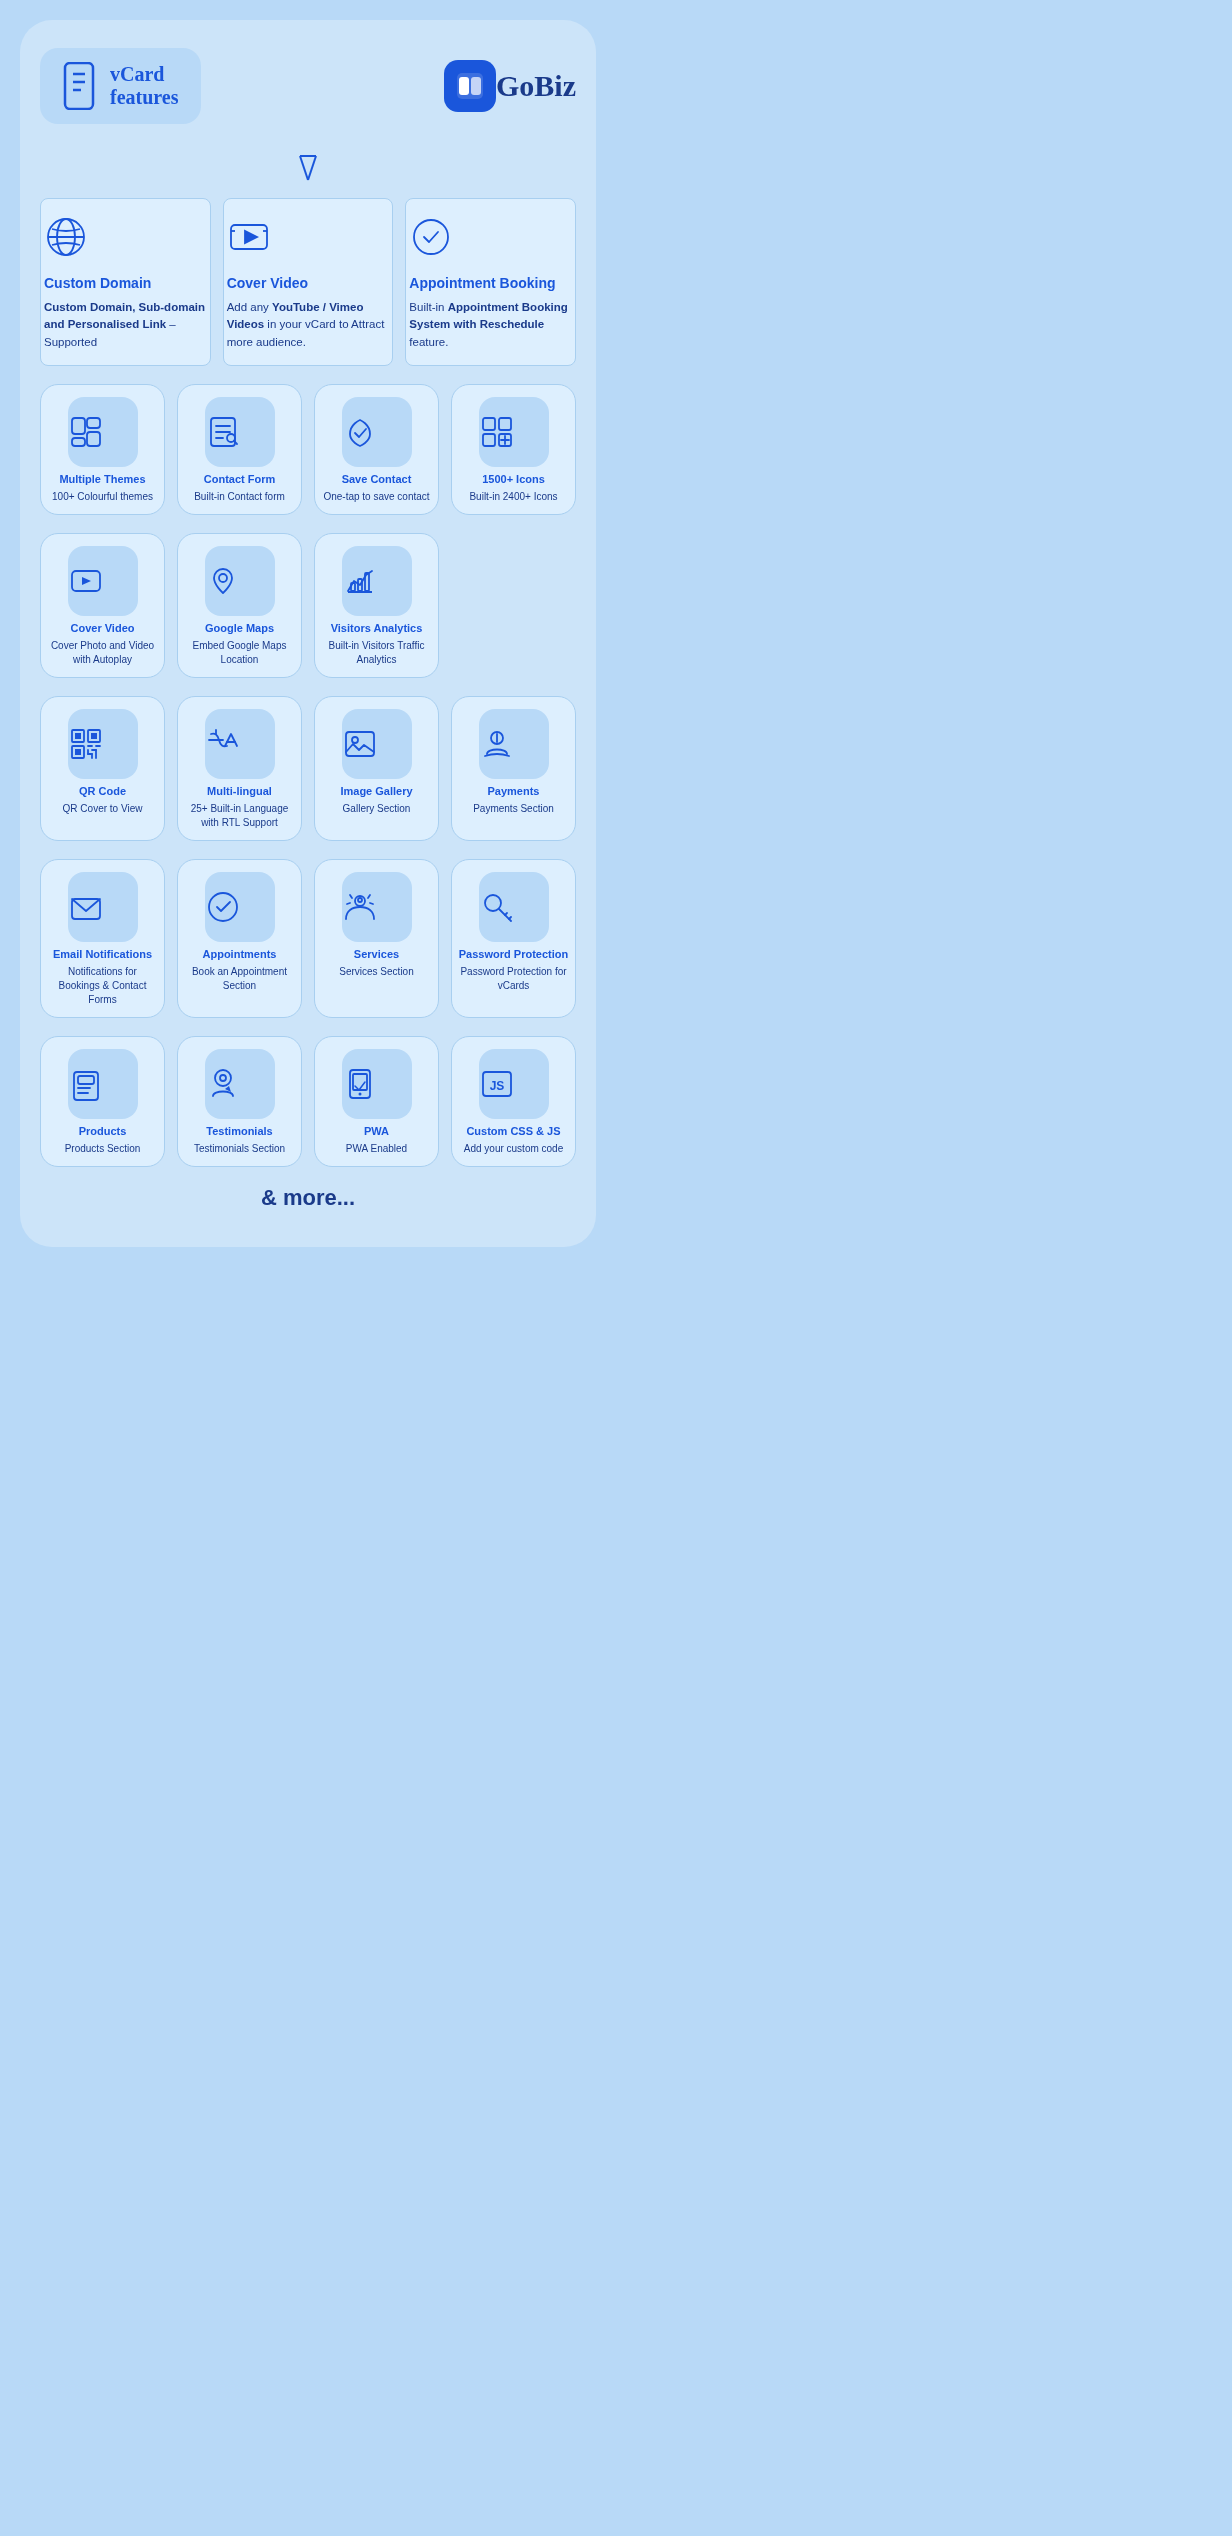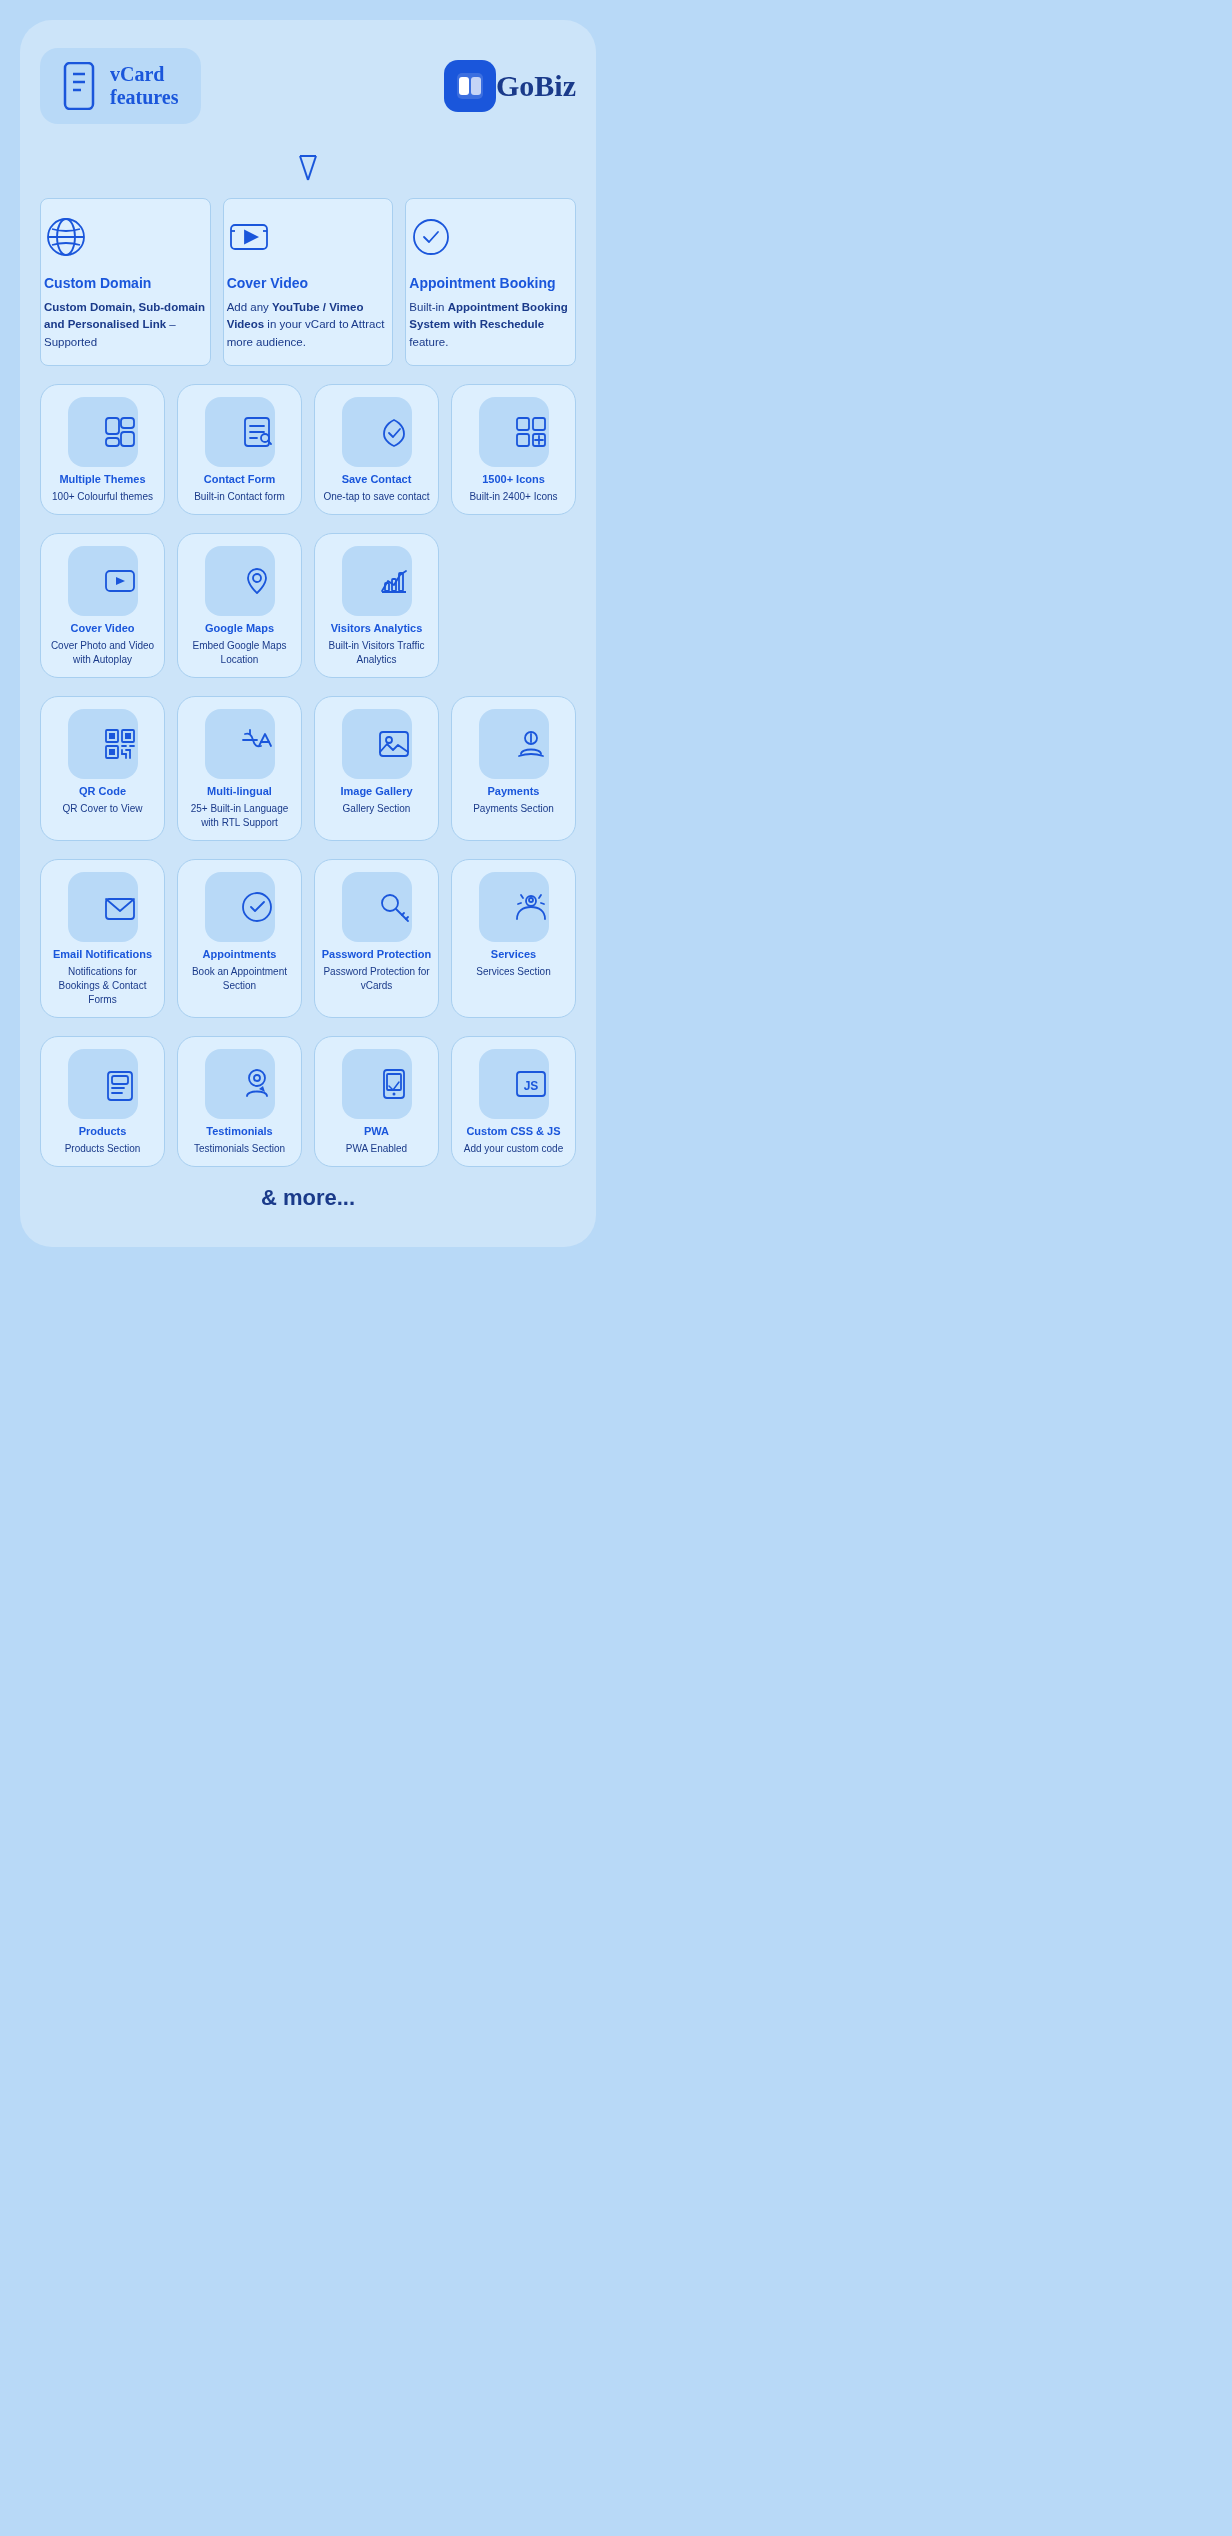--- a/index.html
+++ b/index.html
@@ -108,21 +108,21 @@
       align-items: center;
       border: 1.5px solid #a8cff0;
     }
     .feature-icon-box {
       width: 70px;
       height: 70px;
       background: #b8d9f7;
       border-radius: 16px;
       display: flex;
       align-items: center;
-      justify-content: flex-end;
+      justify-content: flex-start;
       margin-bottom: 6px;
       font-size: 28px;
       color: #1a56db;
     }
     .feature-name {
       font-size: 11px;
       font-weight: 700;
       color: #1a56db;
       text-align: center;
       margin-bottom: 5px;
@@ -401,44 +401,44 @@
               <circle cx="18" cy="18" r="14"></circle>
               <path d="M12 18 l4 4 l9-9"></path>
             </svg>
       </div>
       <div class="feature-name">Appointments</div>
       <div class="feature-desc">Book an Appointment Section</div>
     </div>
         <div class="feature-card">
       <div class="feature-icon-box">
         <svg class="icon-svg" viewBox="0 0 36 36" stroke="#1a56db" fill="none" stroke-width="1.8" stroke-linecap="round" stroke-linejoin="round">
-              <circle cx="14" cy="14" r="8"></circle>
-              <line x1="20" y1="20" x2="32" y2="32"></line>
-              <line x1="26" y1="26" x2="28" y2="24"></line>
-              <line x1="30" y1="30" x2="32" y2="28"></line>
-            </svg>
-      </div>
-      <div class="feature-name">Password Protection</div>
-      <div class="feature-desc">Password Protection for vCards</div>
-    </div>
-        <div class="feature-card">
-      <div class="feature-icon-box">
-        <svg class="icon-svg" viewBox="0 0 36 36" stroke="#1a56db" fill="none" stroke-width="1.8" stroke-linecap="round" stroke-linejoin="round">
               <circle cx="18" cy="12" r="5"></circle>
               <path d="M4 30 C4 22 10 18 18 18 C26 18 32 22 32 30"></path>
               <circle cx="18" cy="11" r="2"></circle>
               <line x1="10" y1="9" x2="8" y2="6"></line>
               <line x1="26" y1="9" x2="28" y2="6"></line>
               <line x1="8" y1="14" x2="5" y2="15"></line>
               <line x1="28" y1="14" x2="31" y2="15"></line>
             </svg>
       </div>
       <div class="feature-name">Services</div>
       <div class="feature-desc">Services Section</div>
     </div>
+        <div class="feature-card">
+      <div class="feature-icon-box">
+        <svg class="icon-svg" viewBox="0 0 36 36" stroke="#1a56db" fill="none" stroke-width="1.8" stroke-linecap="round" stroke-linejoin="round">
+              <circle cx="14" cy="14" r="8"></circle>
+              <line x1="20" y1="20" x2="32" y2="32"></line>
+              <line x1="26" y1="26" x2="28" y2="24"></line>
+              <line x1="30" y1="30" x2="32" y2="28"></line>
+            </svg>
+      </div>
+      <div class="feature-name">Password Protection</div>
+      <div class="feature-desc">Password Protection for vCards</div>
+    </div>
       </div>
       <div class="grid">
         <div class="feature-card">
       <div class="feature-icon-box">
         <svg class="icon-svg" viewBox="0 0 36 36" stroke="#1a56db" fill="none" stroke-width="1.8" stroke-linecap="round" stroke-linejoin="round">
               <rect x="6" y="6" width="24" height="28" rx="3"></rect>
               <rect x="10" y="10" width="16" height="8" rx="2"></rect>
               <line x1="10" y1="22" x2="22" y2="22"></line>
               <line x1="10" y1="27" x2="20" y2="27"></line>
             </svg>

